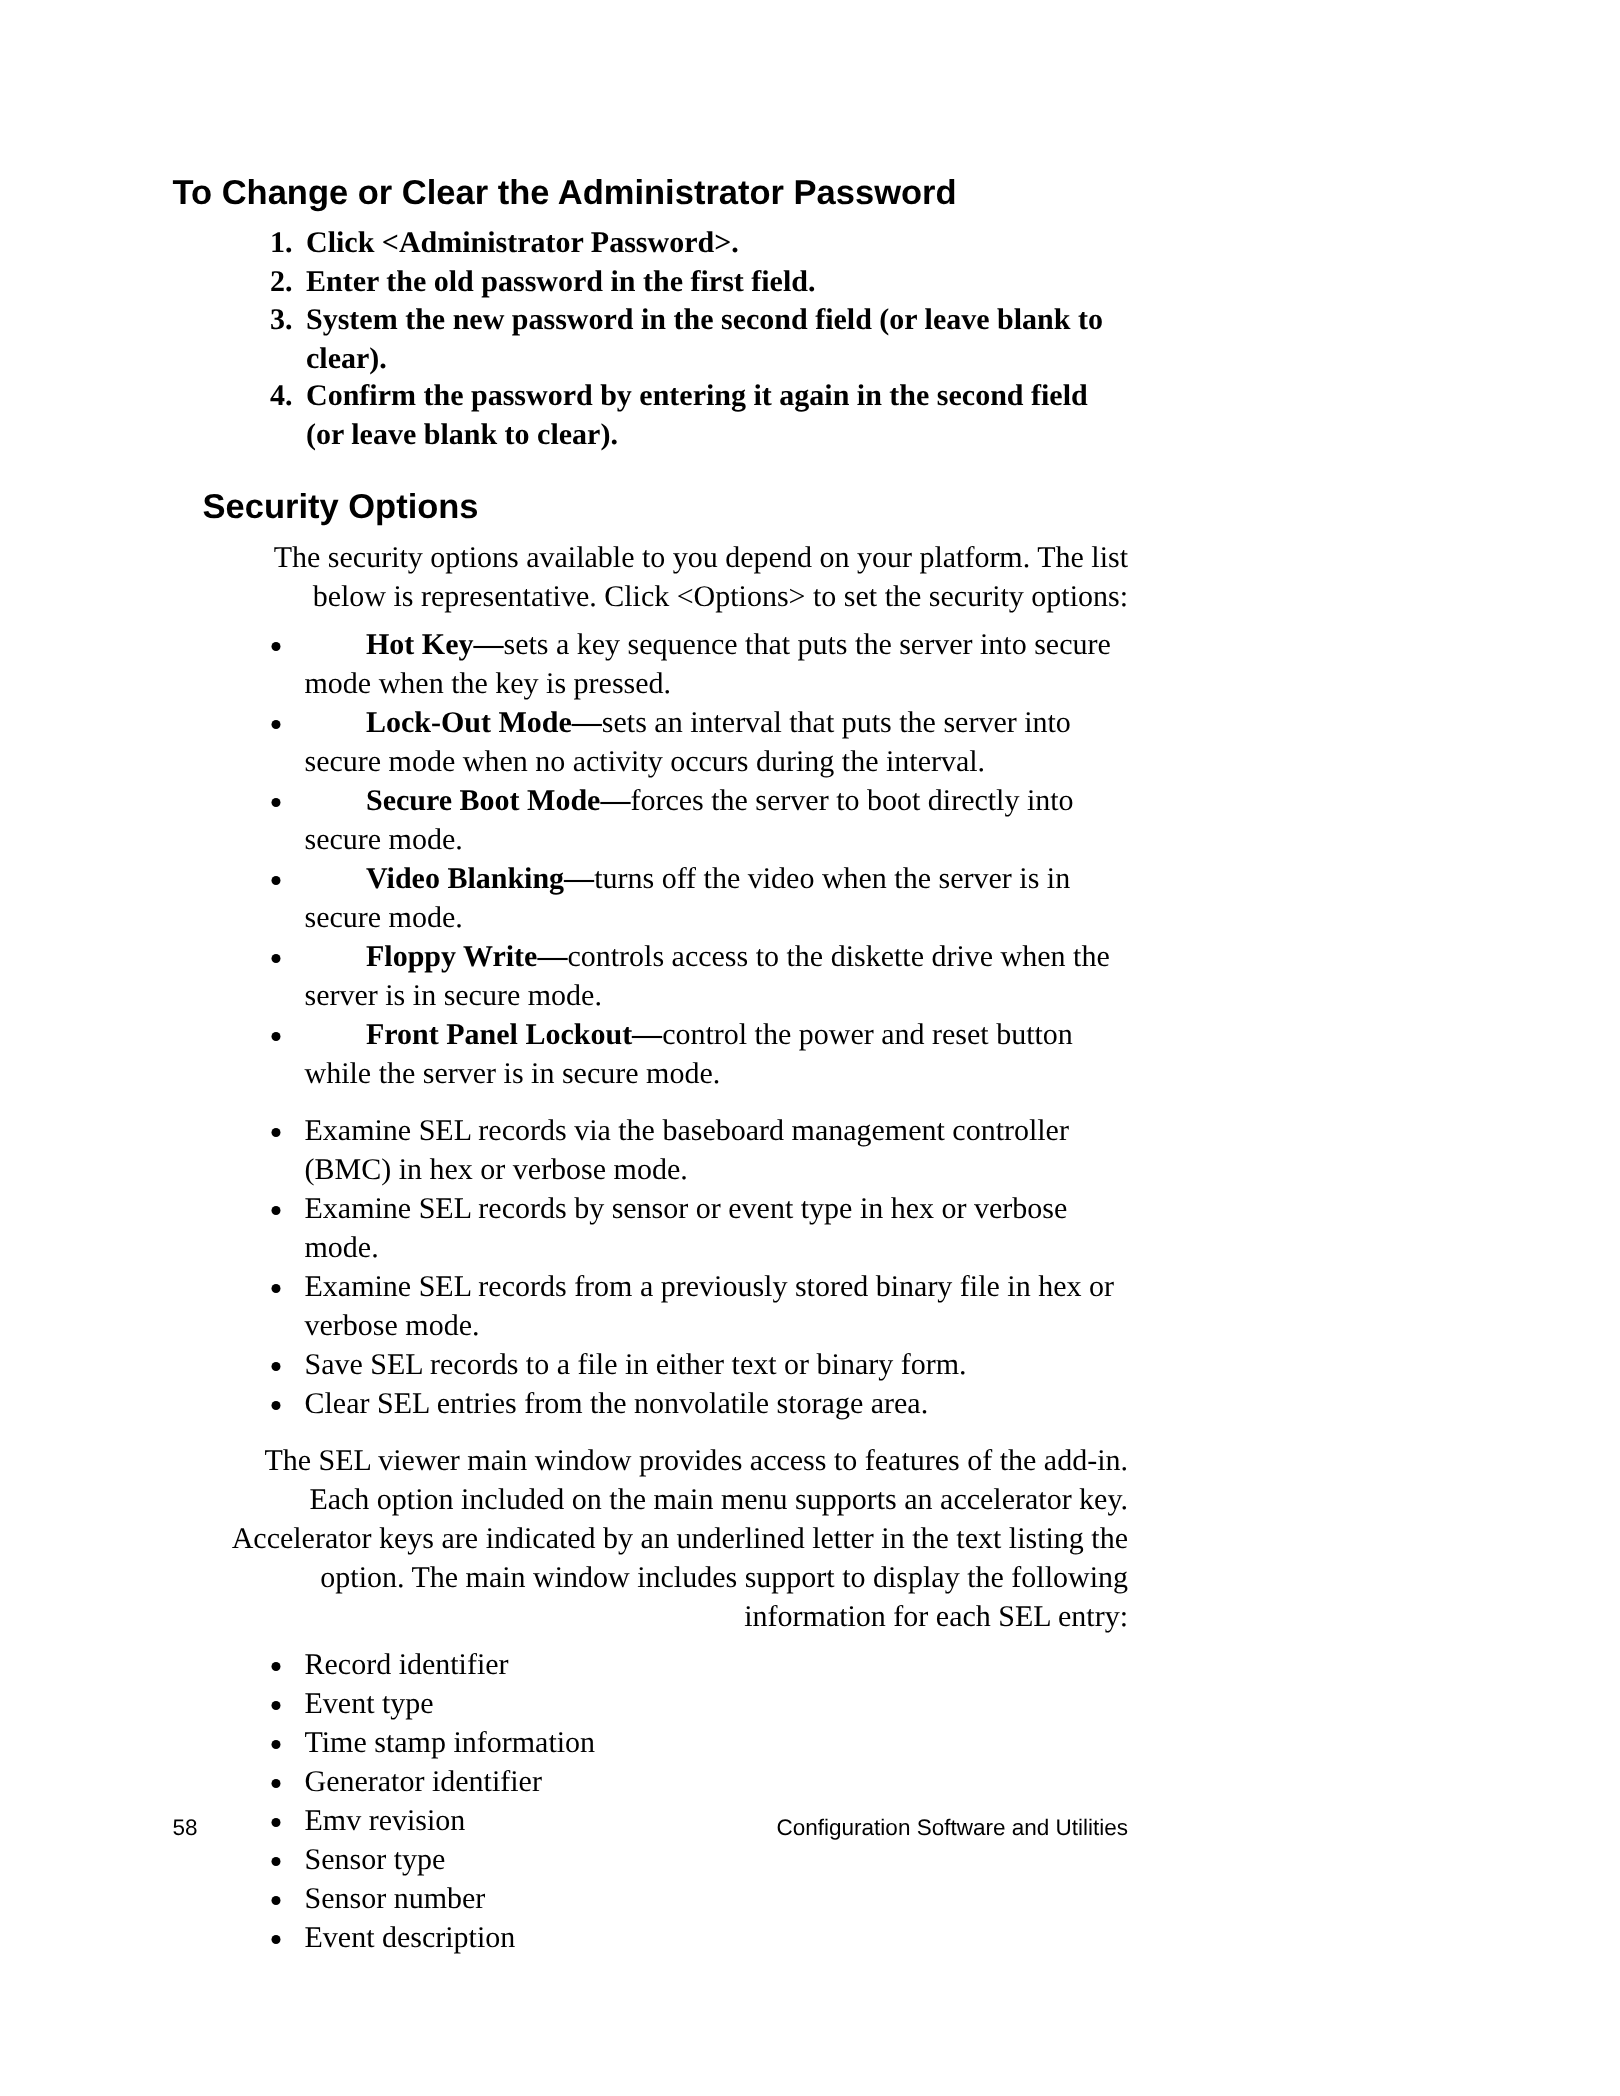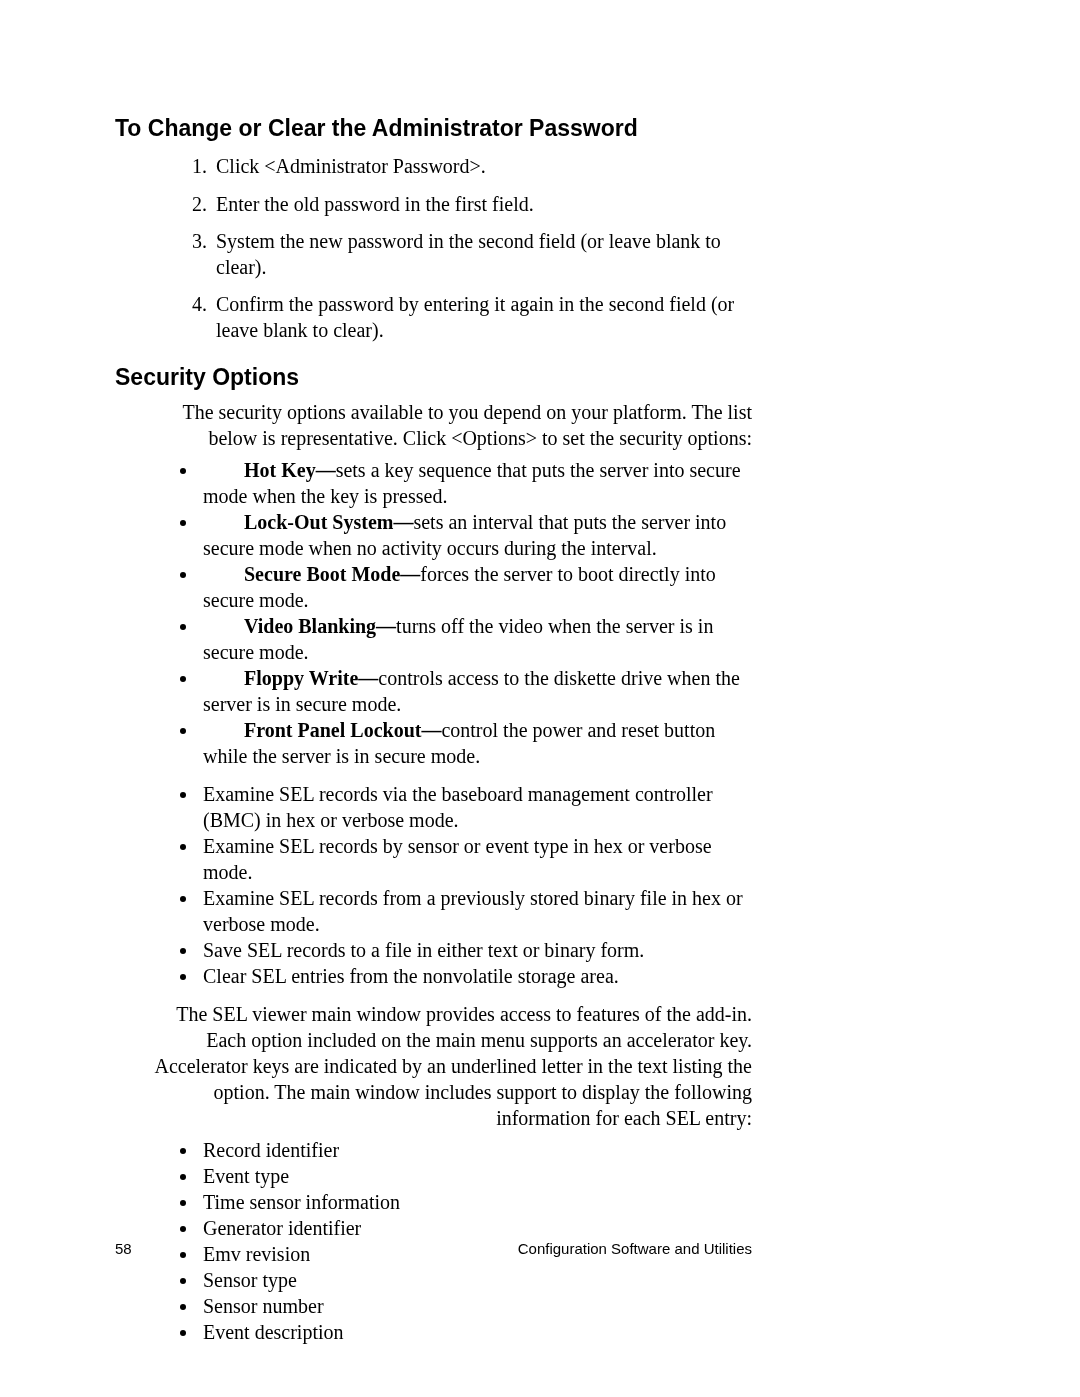--- a/index.html
+++ b/index.html
@@ -28,21 +28,21 @@
     font-weight: bold;
     font-size: 29px;
     margin: 28px 0 10px 0;
   }
   ol.steps {
     margin: 2px 0 20px 0;
     padding-left: 85px;
     font-size: 20px;
     line-height: 1.28;
   }
-  ol.steps li { padding-left: 4px; margin: 12px; }
+  ol.steps li { padding-left: 4px; margin: 0; font-weight: bold; }
   p.body {
     font-size: 20px;
     line-height: 1.3;
     margin: 8px 0 6px 38px;
     text-align: right;
   }
   p.body.noindent { margin-left: 38px; }
   ul.bullets {
     margin: 2px 0 12px 0;
     padding-left: 84px;
@@ -69,43 +69,43 @@
 <div class="page">
 
   <h2 class="subhead">To Change or Clear the Administrator Password</h2>
   <ol class="steps">
     <li>Click &lt;Administrator Password&gt;.</li>
     <li>Enter the old password in the first field.</li>
     <li>System the new password in the second field (or leave blank to clear).</li>
     <li>Confirm the password by entering it again in the second field (or leave blank to clear).</li>
   </ol>
 
-  <h2 class="subhead" style="margin-top:18px;">Security Options</h2>
+  <h2 class="subhead" style="margin-top:18px;margin-left:20px;">Security Options</h2>
   <p class="body">The security options available to you depend on your platform.  The list below is representative. Click &lt;Options&gt; to set the security options:</p>
   <ul class="bullets">
     <li><span class="bold-lead">Hot Key—</span><span>sets a key sequence that puts the server into secure mode when the key is pressed.</span></li>
-    <li><span class="bold-lead">Lock-Out System—</span><span>sets an interval that puts the server into secure mode when no activity occurs during the interval.</span></li>
+    <li><span class="bold-lead">Lock-Out Mode—</span><span>sets an interval that puts the server into secure mode when no activity occurs during the interval.</span></li>
     <li><span class="bold-lead">Secure Boot Mode—</span><span>forces the server to boot directly into secure mode.</span></li>
     <li><span class="bold-lead">Video Blanking—</span><span>turns off the video when the server is in secure mode.</span></li>
     <li><span class="bold-lead">Floppy Write—</span><span>controls access to the diskette drive when the server is in secure mode.</span></li>
     <li><span class="bold-lead">Front Panel Lockout—</span><span>control the power and reset button while the server is in secure mode.</span></li>
   </ul>
 
   <ul class="bullets">
     <li>Examine SEL records via the baseboard management controller (BMC) in hex or verbose mode.</li>
     <li>Examine SEL records by sensor or event type in hex or verbose mode.</li>
     <li>Examine SEL records from a previously stored binary file in hex or verbose mode.</li>
     <li>Save SEL records to a file in either text or binary form.</li>
     <li>Clear SEL entries from the nonvolatile storage area.</li>
   </ul>
   <p class="body noindent">The SEL viewer main window provides access to features of the add-in.  Each option included on the main menu supports an accelerator key.  Accelerator keys are indicated by an underlined letter in the text listing the option.  The main window includes support to display the following information for each SEL entry:</p>
   <ul class="bullets">
     <li>Record identifier</li>
     <li>Event type</li>
-    <li>Time sensor information</li>
+    <li>Time stamp information</li>
     <li>Generator identifier</li>
     <li>Emv revision</li>
     <li>Sensor type</li>
     <li>Sensor number</li>
     <li>Event description</li>
   </ul>
 
   <div class="footer">
     <span>58</span>
     <span>Configuration Software and Utilities</span>

